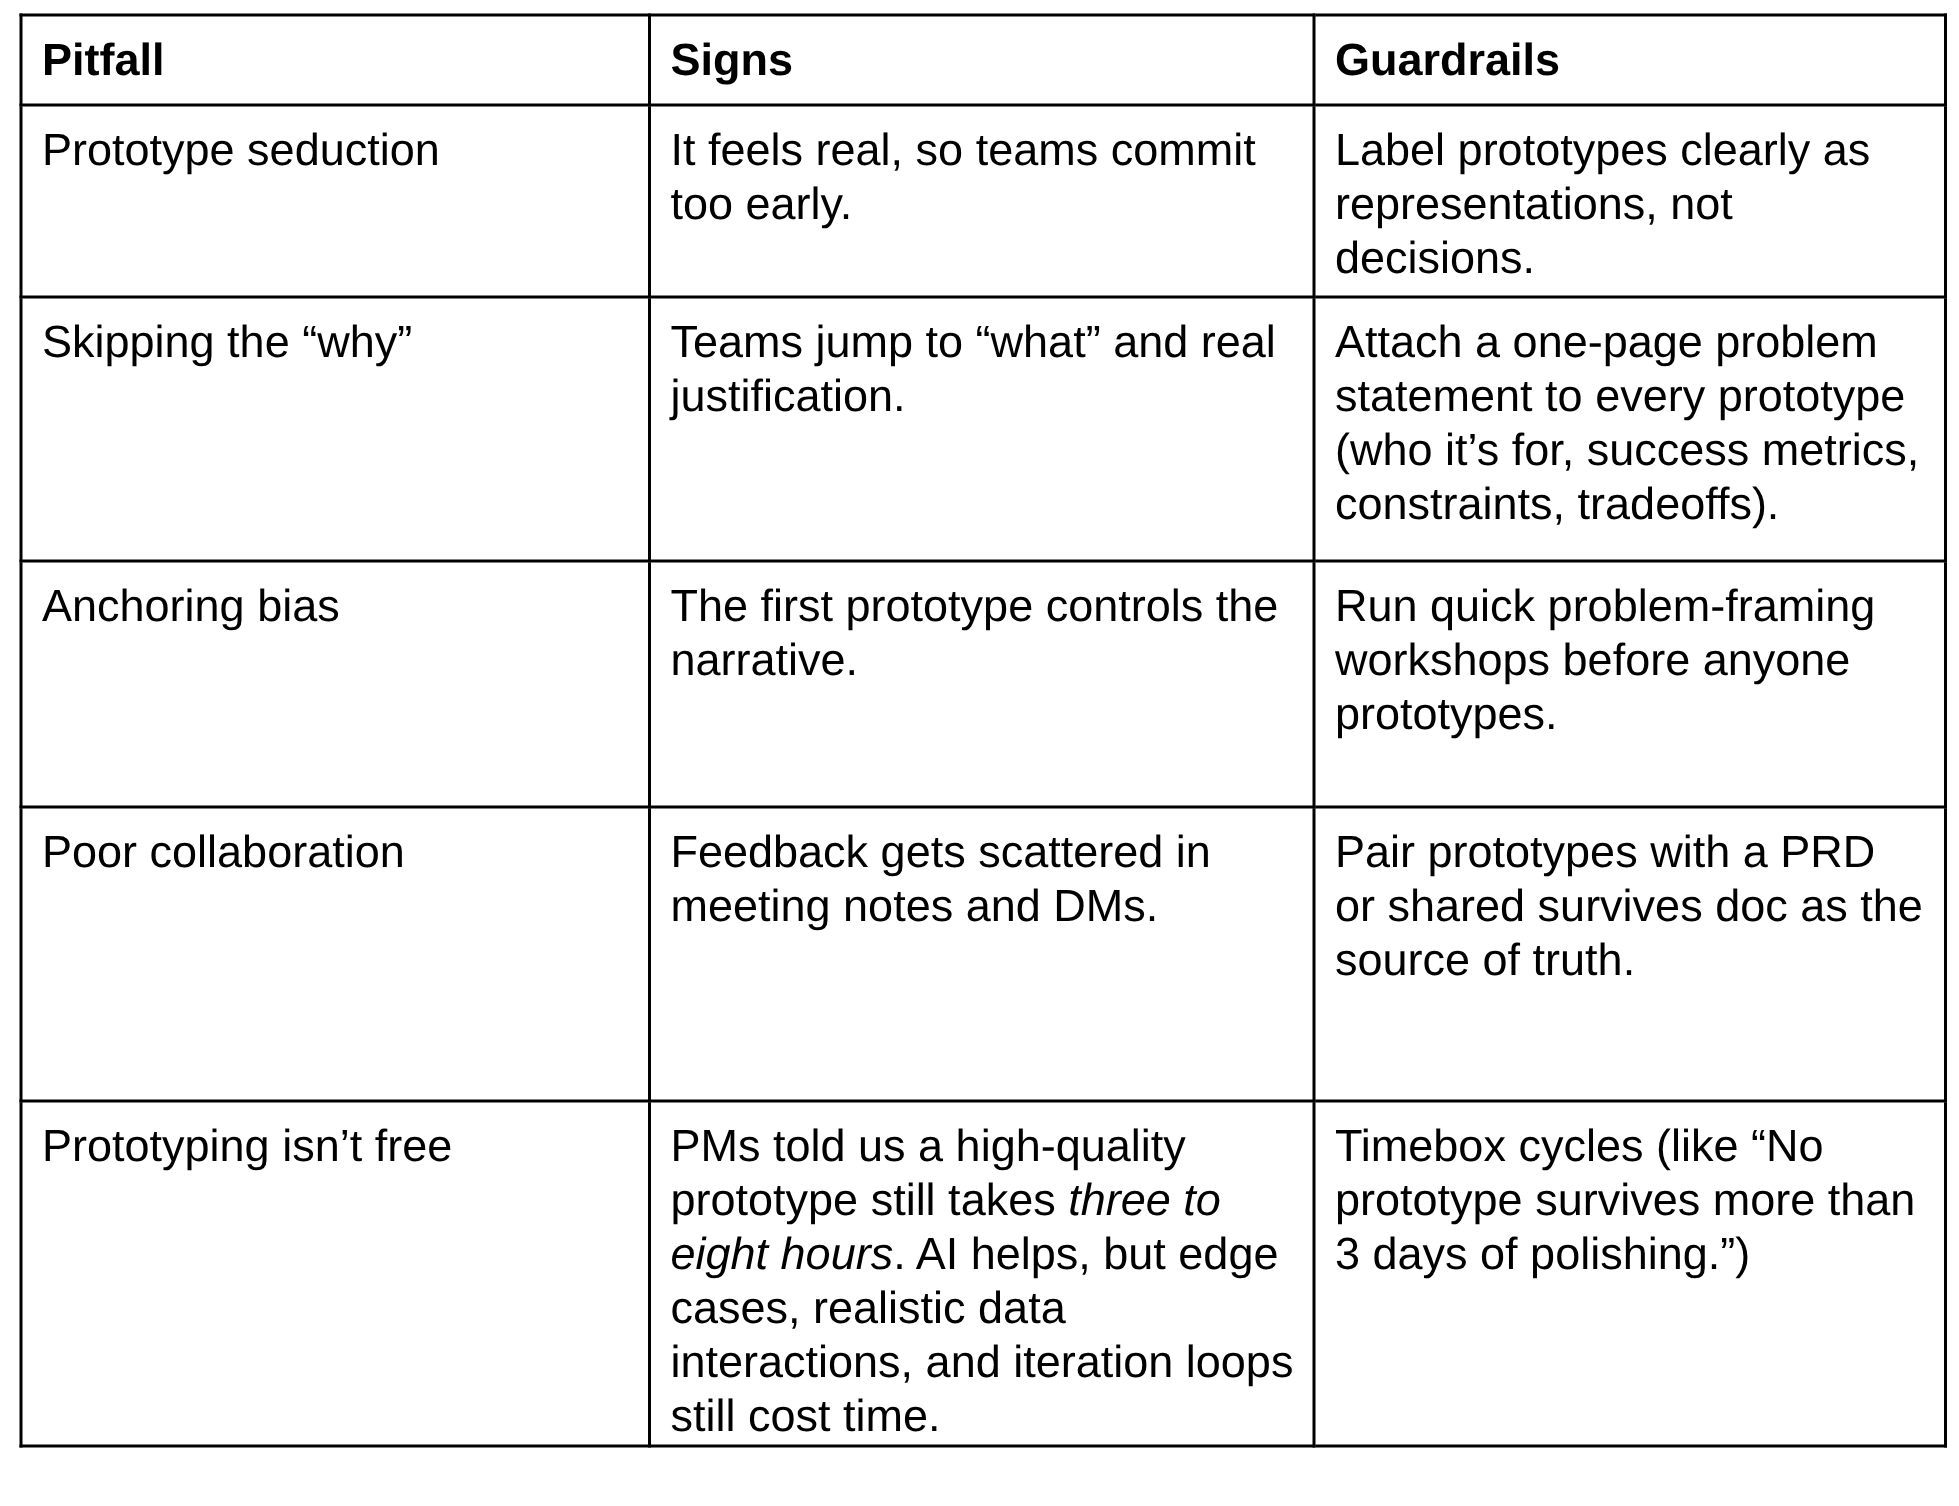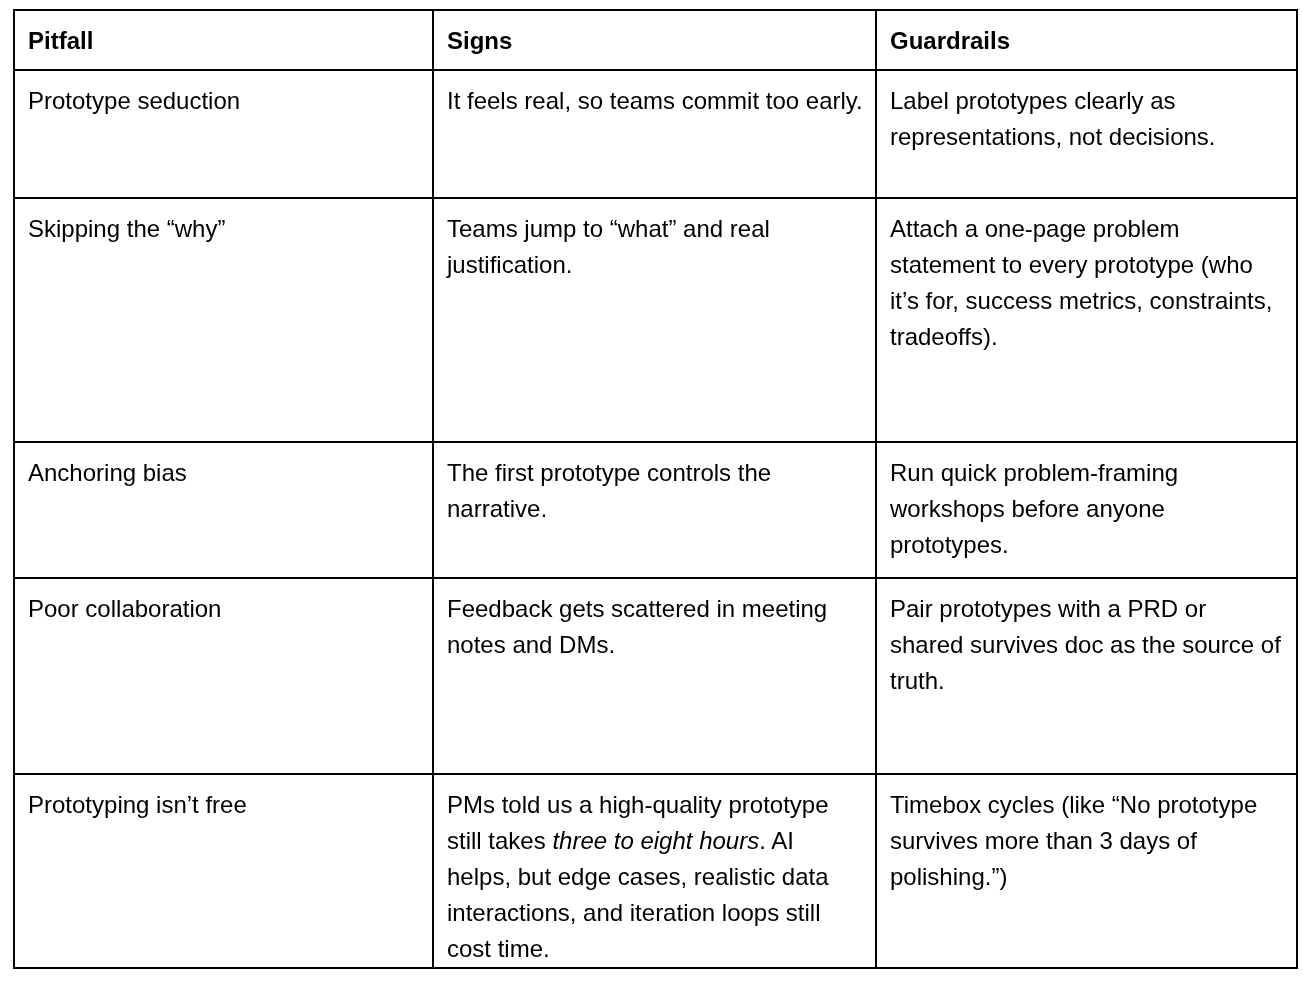--- a/index.html
+++ b/index.html
@@ -21,35 +21,35 @@
       top: 9px;
       border-collapse: collapse;
       table-layout: fixed;
       width: 1283px;
     }
     table.pitfalls td, table.pitfalls th {
       border: 2px solid #000000;
       vertical-align: top;
       text-align: left;
       padding: 12px 12px 0 13px;
-      font-size: 24px;
+      font-size: 30px;
       line-height: 36px;
       font-weight: normal;
     }
     table.pitfalls th {
       font-weight: bold;
       padding-top: 12px;
     }
     col.c1 { width: 419px; }
     col.c2 { width: 443px; }
     col.c3 { width: 421px; }
     tr.hdr { height: 60px; }
     tr.r1 { height: 128px; }
-    tr.r2 { height: 244px; }
-    tr.r3 { height: 136px; }
+    tr.r2 { height: 176px; }
+    tr.r3 { height: 164px; }
     tr.r4 { height: 196px; }
     tr.r5 { height: 188px; }
     .bold { font-weight: bold; margin-top: 31px; }
     .ital { font-style: italic; }
   </style>
 </head>
 <body>
 
 <table class="pitfalls">
   <colgroup>

